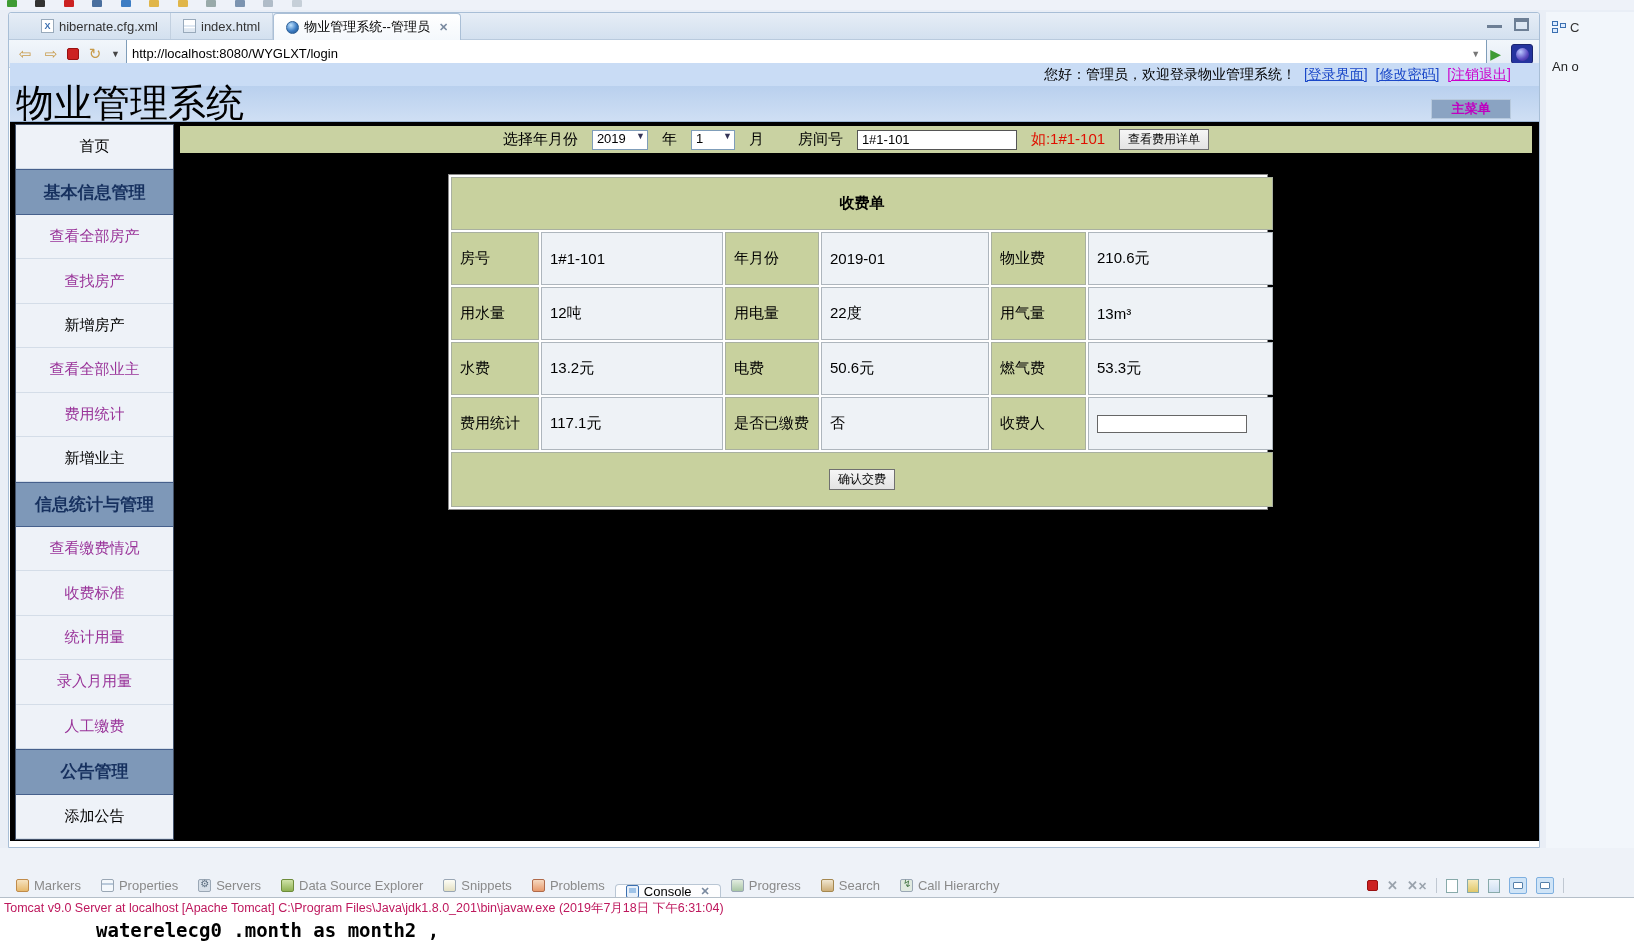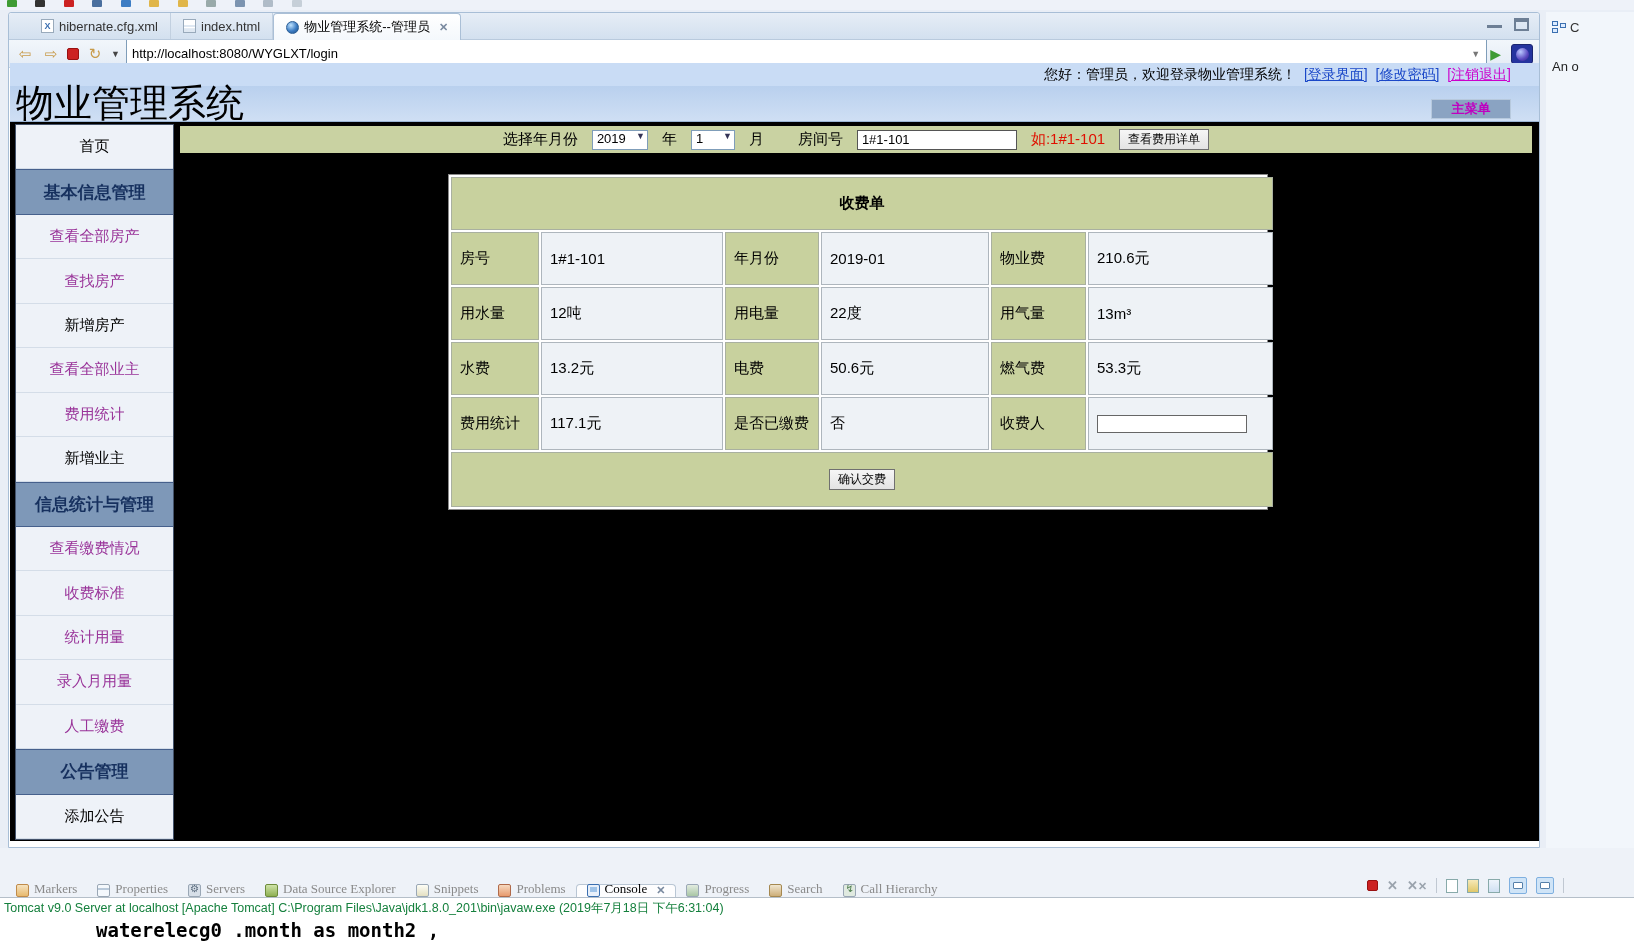--- a/index.html
+++ b/index.html
@@ -96,21 +96,21 @@
   .rp-ico i { position:absolute; width:6px; height:5px; border:1px solid #3b6fb0; background:#dcebff; }
   .rp-ico i:nth-child(1){ left:0; top:0; }
   .rp-ico i:nth-child(2){ left:8px; top:2px; }
   .rp-ico i:nth-child(3){ left:0; top:7px; }
   .rp-text { padding:24px 0 0 6px; color:#222; }
 
   
   #bottom-panel { position:absolute; left:0; top:848px; width:1634px; height:93px; background:#eef2f8; }
   .panel-tabbar { position:relative; margin-top:26px; height:23px; display:flex; align-items:stretch;
     padding-left:6px; font-size:13px; color:#8a8a8a; }
-  .ptab { display:flex; align-items:flex-end; gap:5px; padding:0 10px;font-family:Liberation Serif, serif; }
+  .ptab { display:flex; align-items:center; gap:5px; padding:0 10px; }
   .ptab.active { background:#fdfdfe; border:1px solid #b9c6d4; border-bottom:none; border-radius:4px 4px 0 0; color:#000;margin-top:10px; }
   .pticon { width:13px; height:13px; border-radius:2px; border:1px solid #9aa7b5; display:inline-block; }
   .i-markers { background:linear-gradient(#f6e3c0,#e7b96d); border-color:#c08b4a; }
   .i-properties { background:linear-gradient(#f4f8fc 30%, #b9c9da 31%, #b9c9da 45%, #f4f8fc 46%); }
   .i-servers { background:#d7dfe8; position:relative; }
   .i-servers::after { content:"⚙"; position:absolute; left:1px; top:-2px; font-size:10px; color:#5a6b7d; }
   .i-dse { background:linear-gradient(#cfe3a8,#8fb153); border-color:#6d8c3a; }
   .i-snippets { background:linear-gradient(#fdfdf6,#e4e0c2); }
   .i-problems { background:linear-gradient(#f6d9c0,#e79a6d); border-color:#b06a4a; }
   .i-console { background:#e8f0fa; border-color:#3b6fb0; position:relative; }
@@ -124,21 +124,21 @@
   .pt-x { color:#9aa3ad; font-weight:bold; font-size:13px; }
   .pt-sep { width:1px; height:15px; background:#c0c8d2; }
   .pt-doc { width:12px; height:14px; background:#fff; border:1px solid #8aa; }
   .pt-doc.lock { background:linear-gradient(#f6e9b8,#e0c86a); }
   .pt-doc.wrap { background:linear-gradient(#eef4fb,#cfe0f2); }
   .pt-toggle { width:18px; height:17px; background:#cfe4f7; border:1px solid #7fb0e0; border-radius:2px;
     display:flex; align-items:center; justify-content:center; }
   .pt-toggle .bub { width:10px; height:7px; background:#fff; border:1px solid #5580aa; border-radius:1px; }
 
   .console-area { position:absolute; left:0; top:49px; width:1634px; height:44px; background:#fff; border-top:1px solid #b5bfc9; }
-  .console-title { font-size:12.5px; color:#15803d; padding:2px 0 0 4px; white-space:nowrap; }
+  .console-title { font-size:12.5px; color:#be185d; padding:2px 0 0 4px; white-space:nowrap; }
   .console-line { font-family:"DejaVu Sans Mono", monospace; font-size:19px; font-weight:bold; color:#000;
     padding:2px 0 0 96px; white-space:pre; }
 </style>
 </head>
 <body>
 
 <div id="root">
 
   <div id="top-strip">
     <span style="background:#3f9c35"></span>

